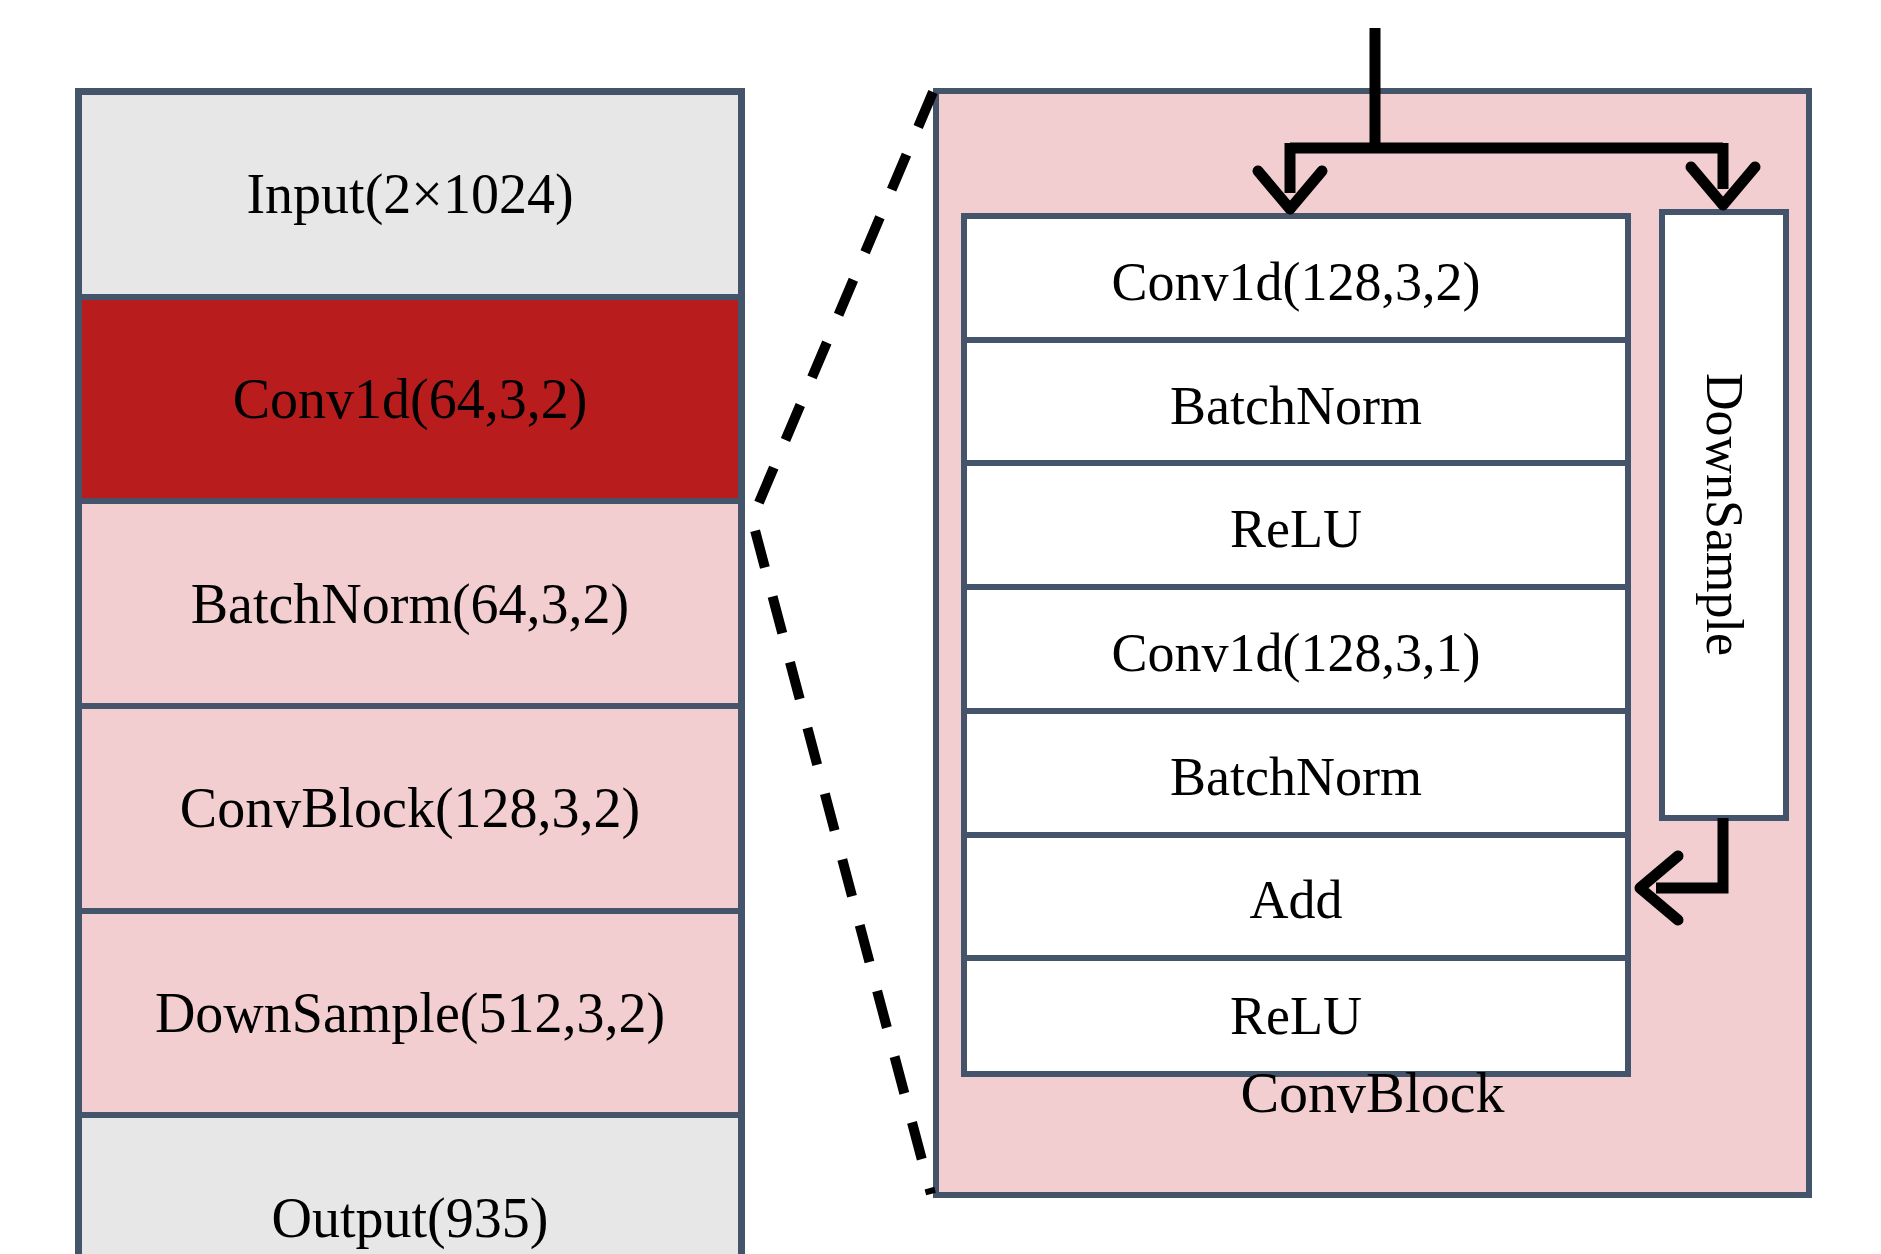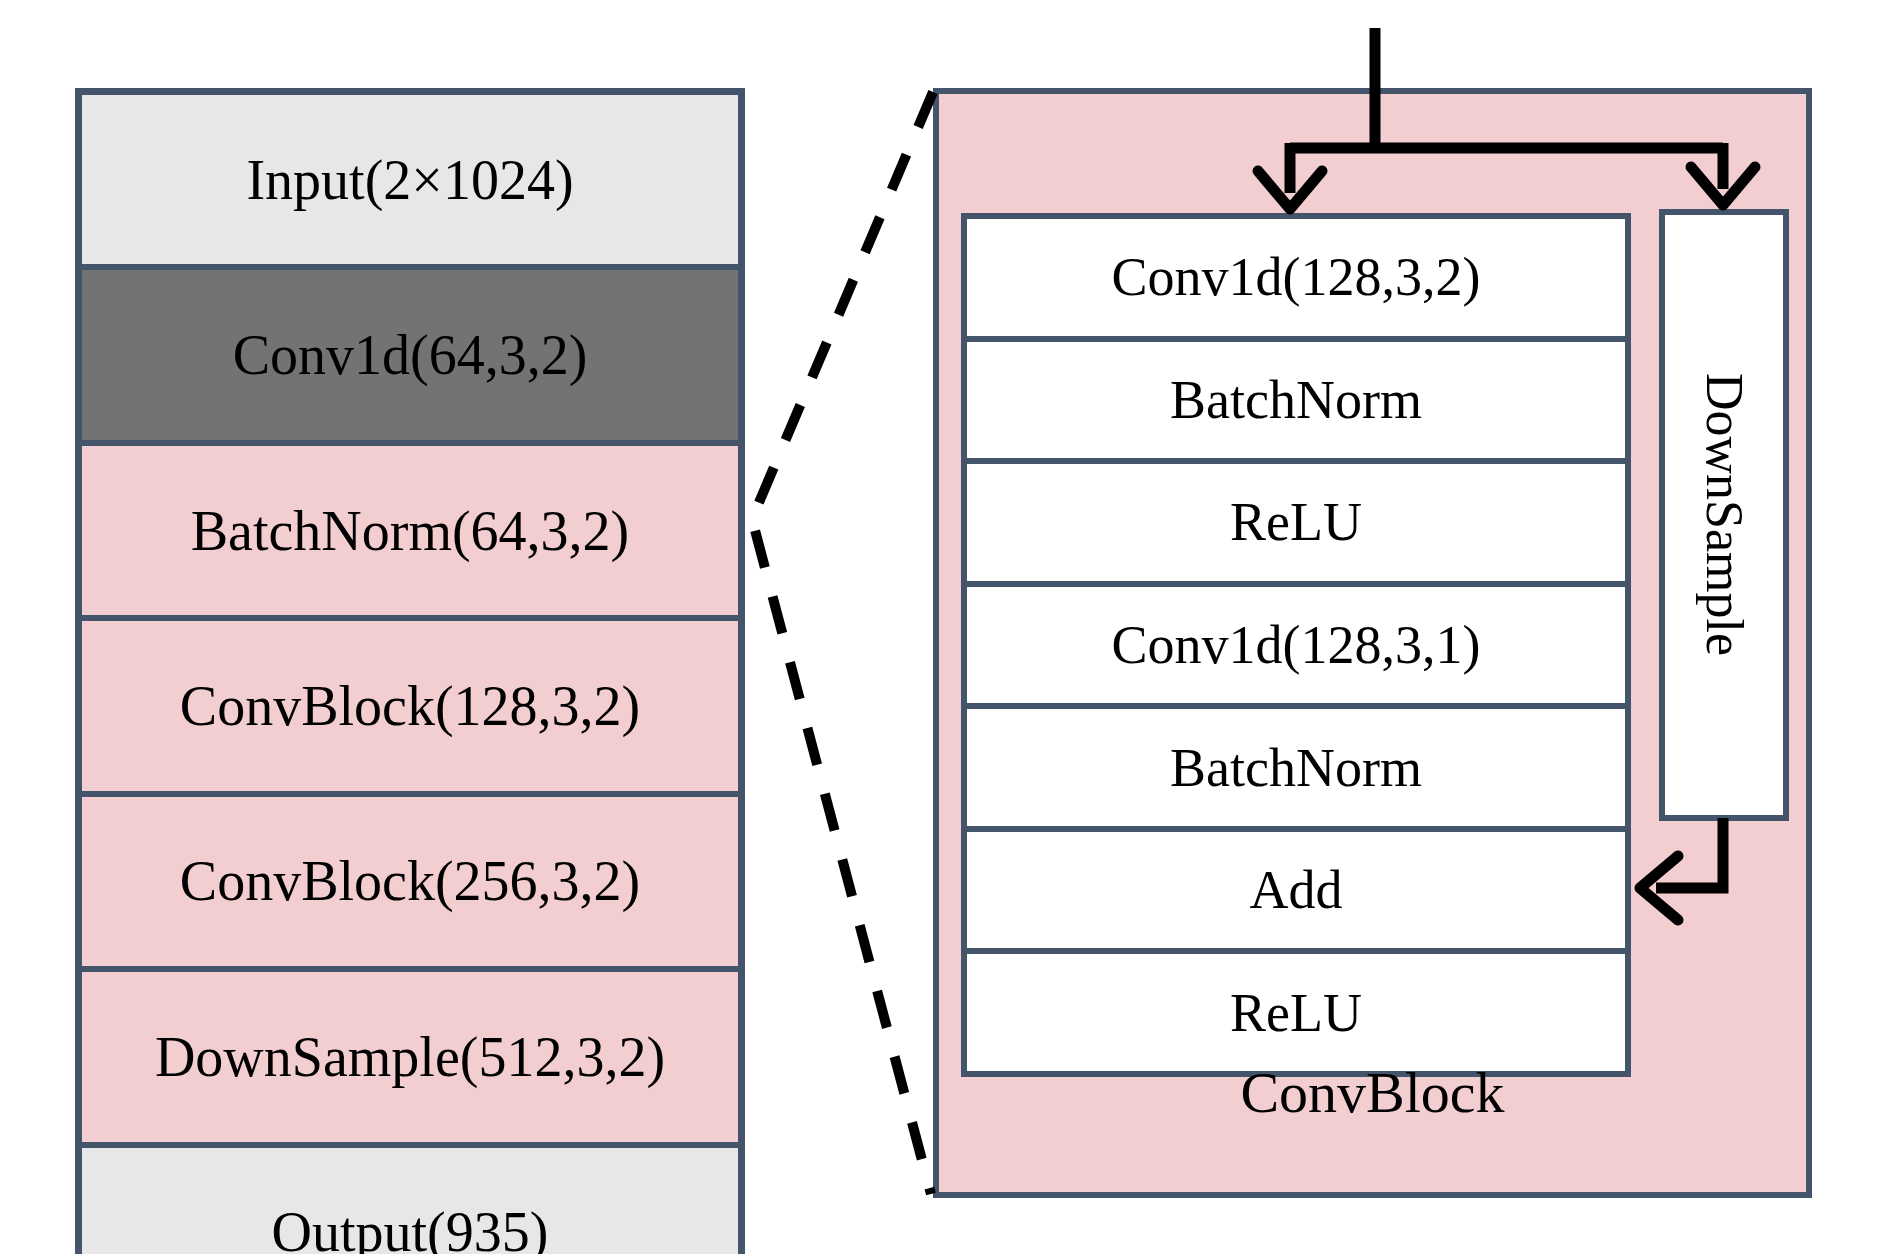--- a/index.html
+++ b/index.html
@@ -17,38 +17,38 @@
     display:flex; flex-direction:column; background:#fff;
   }
   .arch .row {
     flex:1; display:flex; align-items:center; justify-content:center;
     font-size:56px; line-height:1;
   }
   .arch .row:not(:last-child) { border-bottom:6px solid var(--border); }
 
   [data-fill="pink"]  { background:var(--pink); }
   [data-fill="gray"]  { background:var(--gray); }
-  [data-fill="white"] { background:#737373; }
+  [data-fill="white"] { background:#b91c1c; }
 
   
   .panel {
     position:absolute; left:933px; top:88px; width:879px; height:1110px;
     box-sizing:border-box; border:6px solid var(--border);
     background:var(--pink);
   }
   .stack {
     position:absolute; left:961px; top:213px; width:670px; height:864px;
     box-sizing:border-box; border:6px solid var(--border);
     display:flex; flex-direction:column; background:#fff;
   }
   .stack .row {
     flex:1; display:flex; align-items:center; justify-content:center;
     font-size:54px; line-height:1; background:#fff;
   }
-  .stack .row:not(:last-child) { border-bottom:6px solid var(--border); }
+  .stack .row:not(:last-child) { border-bottom:6px solid var(--border);margin-top:8px; }
 
   .downsample {
     position:absolute; left:1659px; top:209px; width:130px; height:612px;
     box-sizing:border-box; border:6px solid var(--border);
     background:#fff; display:flex; align-items:center; justify-content:center;
   }
   .downsample span {
     writing-mode:vertical-rl; text-orientation:mixed;
     font-size:52px; line-height:1;
   }
@@ -69,21 +69,20 @@
 </head>
 <body>
 
 <div class="canvas">
 
   <div class="arch">
     <div class="row" data-fill="gray">Input(2×1024)</div>
     <div class="row" data-fill="white">Conv1d(64,3,2)</div>
     <div class="row" data-fill="pink">BatchNorm(64,3,2)</div>
     <div class="row" data-fill="pink">ConvBlock(128,3,2)</div>
-    <div class="row" data-fill="pink">ConvBlock(256,3,2)</div>
     <div class="row" data-fill="pink">DownSample(512,3,2)</div>
     <div class="row" data-fill="gray">Output(935)</div>
   </div>
 
   <div class="panel"></div>
 
   <div class="stack">
     <div class="row">Conv1d(128,3,2)</div>
     <div class="row">BatchNorm</div>
     <div class="row">ReLU</div>

